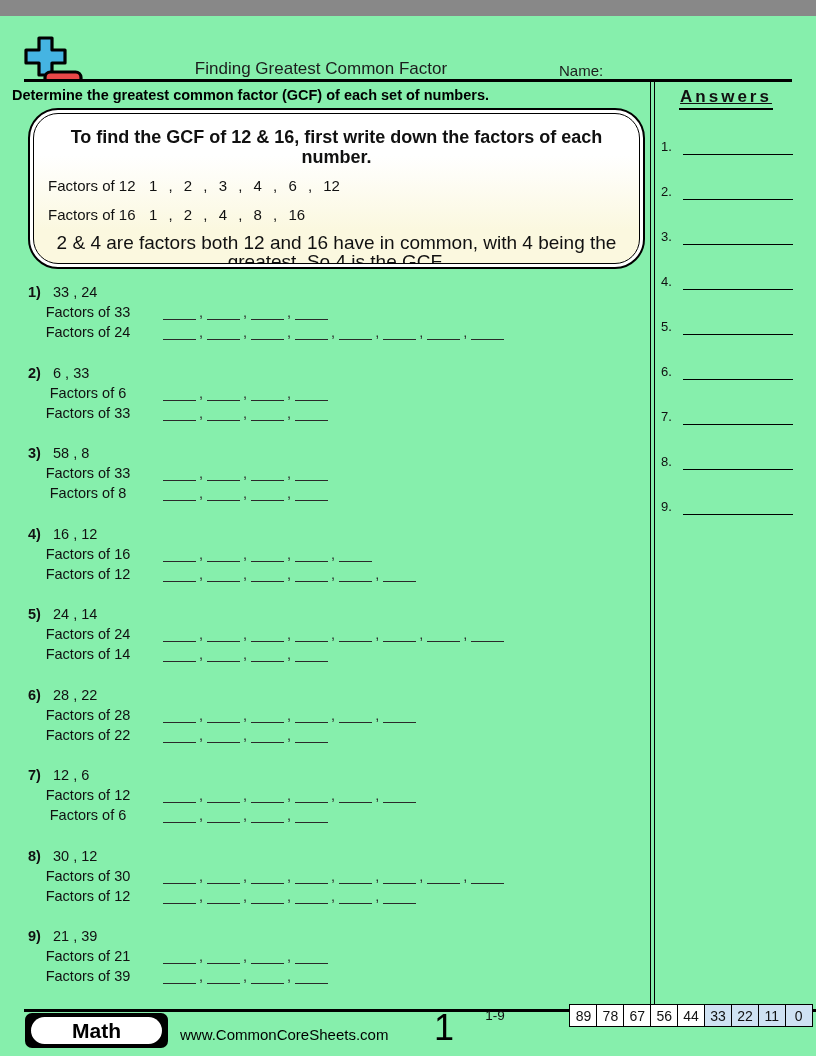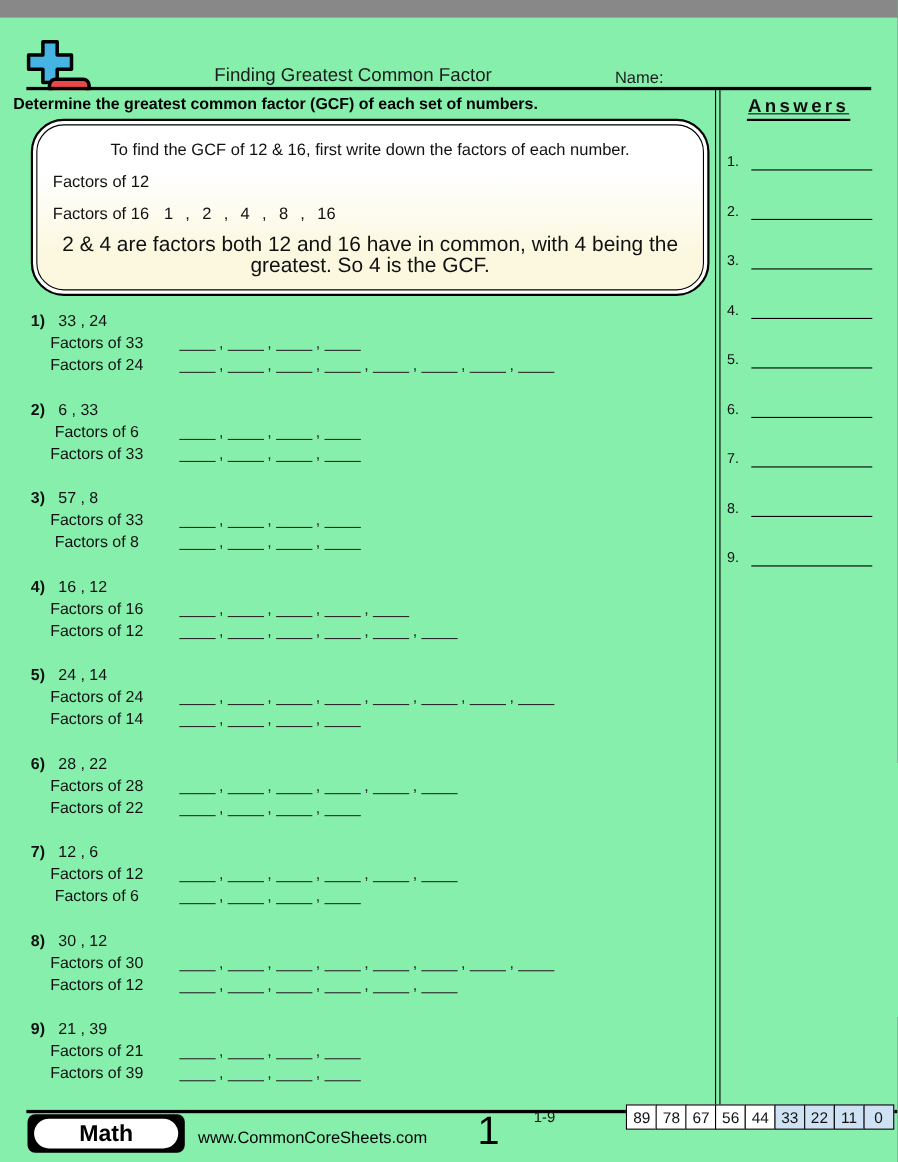--- a/index.html
+++ b/index.html
@@ -15,21 +15,21 @@
     font-size:17px; color:#1c1c1c; }
   .name-label { position:absolute; left:559px; top:46px; font-size:15px; color:#1c1c1c; }
   .header-rule { position:absolute; left:24px; right:24px; top:63px; height:3px; background:#000; }
   .instruction { position:absolute; left:12px; top:71px; font-size:14.5px; font-weight:bold; color:#000; }
 
   
   .example { position:absolute; left:28px; top:92px; width:617px; height:161px;
     border:2.5px solid #000; border-radius:30px; padding:3px; background:#fff; }
   .example-inner { width:100%; height:100%; border:1.2px solid #000; border-radius:25px;
     overflow:hidden; background:linear-gradient(180deg,#ffffff 28%,#fbf8df 78%); }
-  .ex-intro { margin-top:13px; text-align:center; font-size:15px; line-height:20px; }
+  .ex-intro { margin-top:13px; text-align:center; font-size:18px; line-height:20px;font-weight:bold; }
   .ex-row { display:flex; margin:9px 0 0 14px; font-size:15px; line-height:20px; }
   .ex-row .lbl { width:100px; }
   .ex-row .vals { margin-left:1px; word-spacing:7px; }
   .ex-conclusion { margin-top:8px; text-align:center; font-size:19px; line-height:19px; padding:0 14px; }
 
   
   .problems { position:absolute; left:28px; top:266px; width:620px; }
   .problem { margin-bottom:20.5px; }
   .p-head { display:flex; font-size:14.5px; line-height:20px; }
   .p-num { font-weight:bold; width:25px; }
@@ -81,20 +81,21 @@
   <div class="name-label">Name:</div>
   <div class="header-rule"></div>
   <div class="instruction">Determine the greatest common factor (GCF) of each set of numbers.</div>
 
   <div class="example">
     <div class="example-inner">
       <div class="ex-intro">To find the GCF of 12 &amp; 16, first write down the factors of each number.</div>
       <div id="example-rows">
           <div class="ex-row">
             <span class="lbl">Factors of 12</span>
+            <span class="vals">1 , 2 , 3 , 4 , 6 , 12</span>
           </div>
           <div class="ex-row">
             <span class="lbl">Factors of 16</span>
             <span class="vals">1 , 2 , 4 , 8 , 16</span>
           </div>
         </div>
       <div class="ex-conclusion">2 &amp; 4 are factors both 12 and 16 have in common, with 4 being the greatest. So 4 is the GCF.</div>
     </div>
   </div>
 
@@ -123,21 +124,21 @@
           <span class="p-blanks"><span class="blank"></span><span class="sep">,</span><span class="blank"></span><span class="sep">,</span><span class="blank"></span><span class="sep">,</span><span class="blank"></span></span>
         </div>
         <div class="p-row">
           <span class="p-label">Factors of 33</span>
           <span class="p-blanks"><span class="blank"></span><span class="sep">,</span><span class="blank"></span><span class="sep">,</span><span class="blank"></span><span class="sep">,</span><span class="blank"></span></span>
         </div>
       </div>
       <div class="problem">
         <div class="p-head">
           <span class="p-num">3)</span>
-          <span class="p-pair">57 , 8</span>
+          <span class="p-pair">58 , 8</span>
         </div>
         <div class="p-row">
           <span class="p-label">Factors of 33</span>
           <span class="p-blanks"><span class="blank"></span><span class="sep">,</span><span class="blank"></span><span class="sep">,</span><span class="blank"></span><span class="sep">,</span><span class="blank"></span></span>
         </div>
         <div class="p-row">
           <span class="p-label">Factors of 8</span>
           <span class="p-blanks"><span class="blank"></span><span class="sep">,</span><span class="blank"></span><span class="sep">,</span><span class="blank"></span><span class="sep">,</span><span class="blank"></span></span>
         </div>
       </div>

